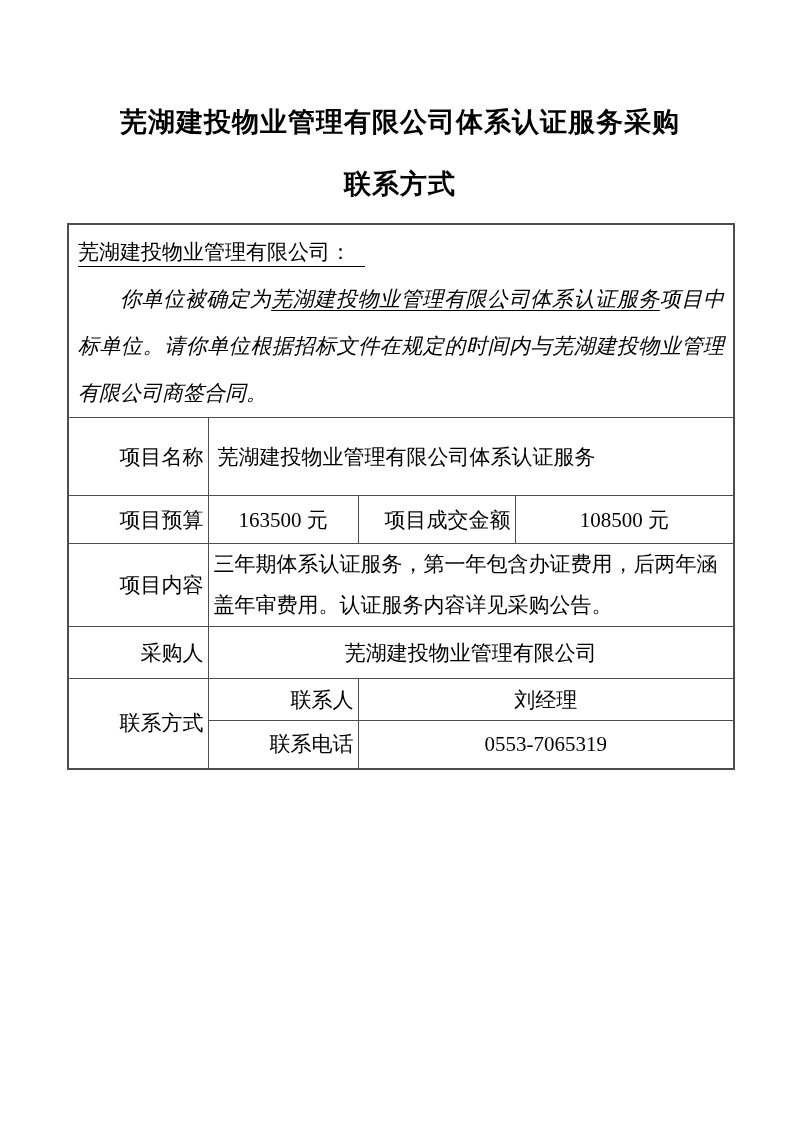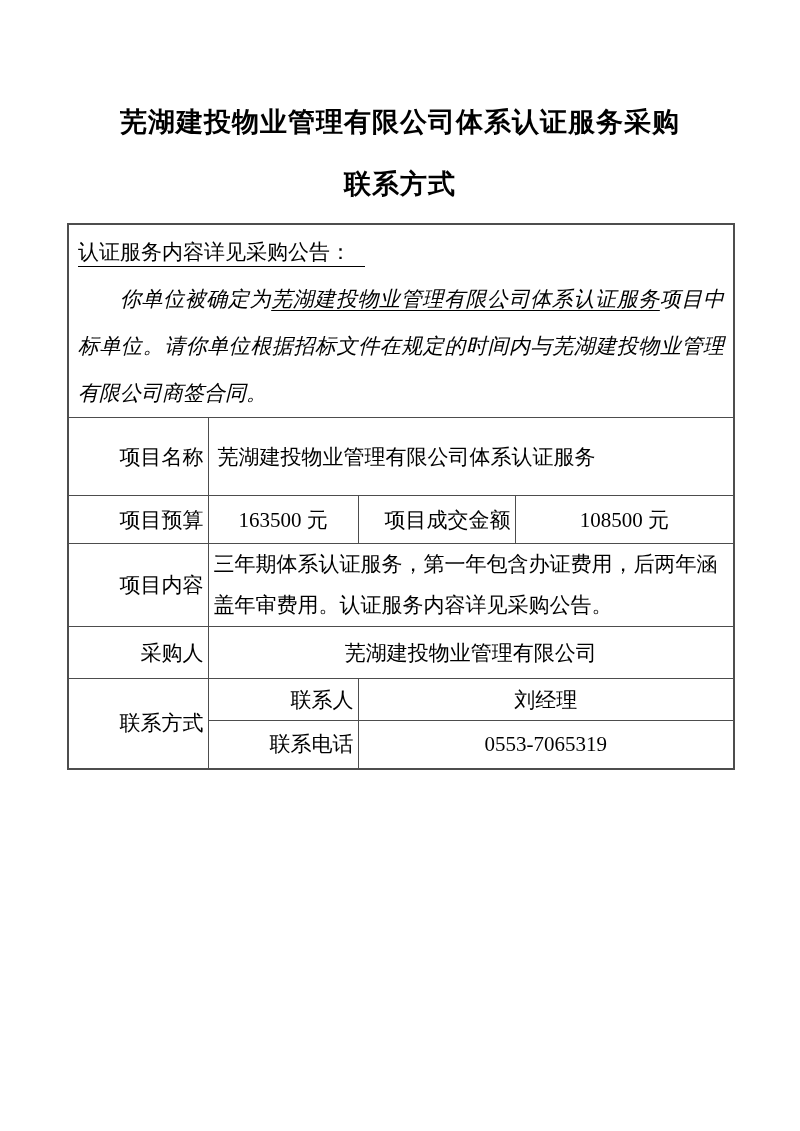--- a/index.html
+++ b/index.html
@@ -101,21 +101,21 @@
     <colgroup>
       <col class="c1">
         <col class="c2">
         <col class="c3">
         <col class="c4">
     </colgroup>
 
     <tbody>
         <tr class="r-para">
       <td colspan="4" class="para-cell">
-        <div><span class="salutation">认证服务内容详见采购公告：</span></div>
+        <div><span class="salutation">芜湖建投物业管理有限公司：</span></div>
         <p class="body-para"><span>你单位被确定为</span><span class="u">芜湖建投物业管理有限公司体系认证服务</span><span>项目中标单位。请你单位根据招标文件在规定的时间内与芜湖建投物业管理有限公司商签合同。</span></p>
       </td>
     </tr>
 
     <tr class="r-name">
       <td class="label">项目名称</td>
       <td colspan="3" class="left">芜湖建投物业管理有限公司体系认证服务</td>
     </tr>
 
     <tr class="r-budget">

